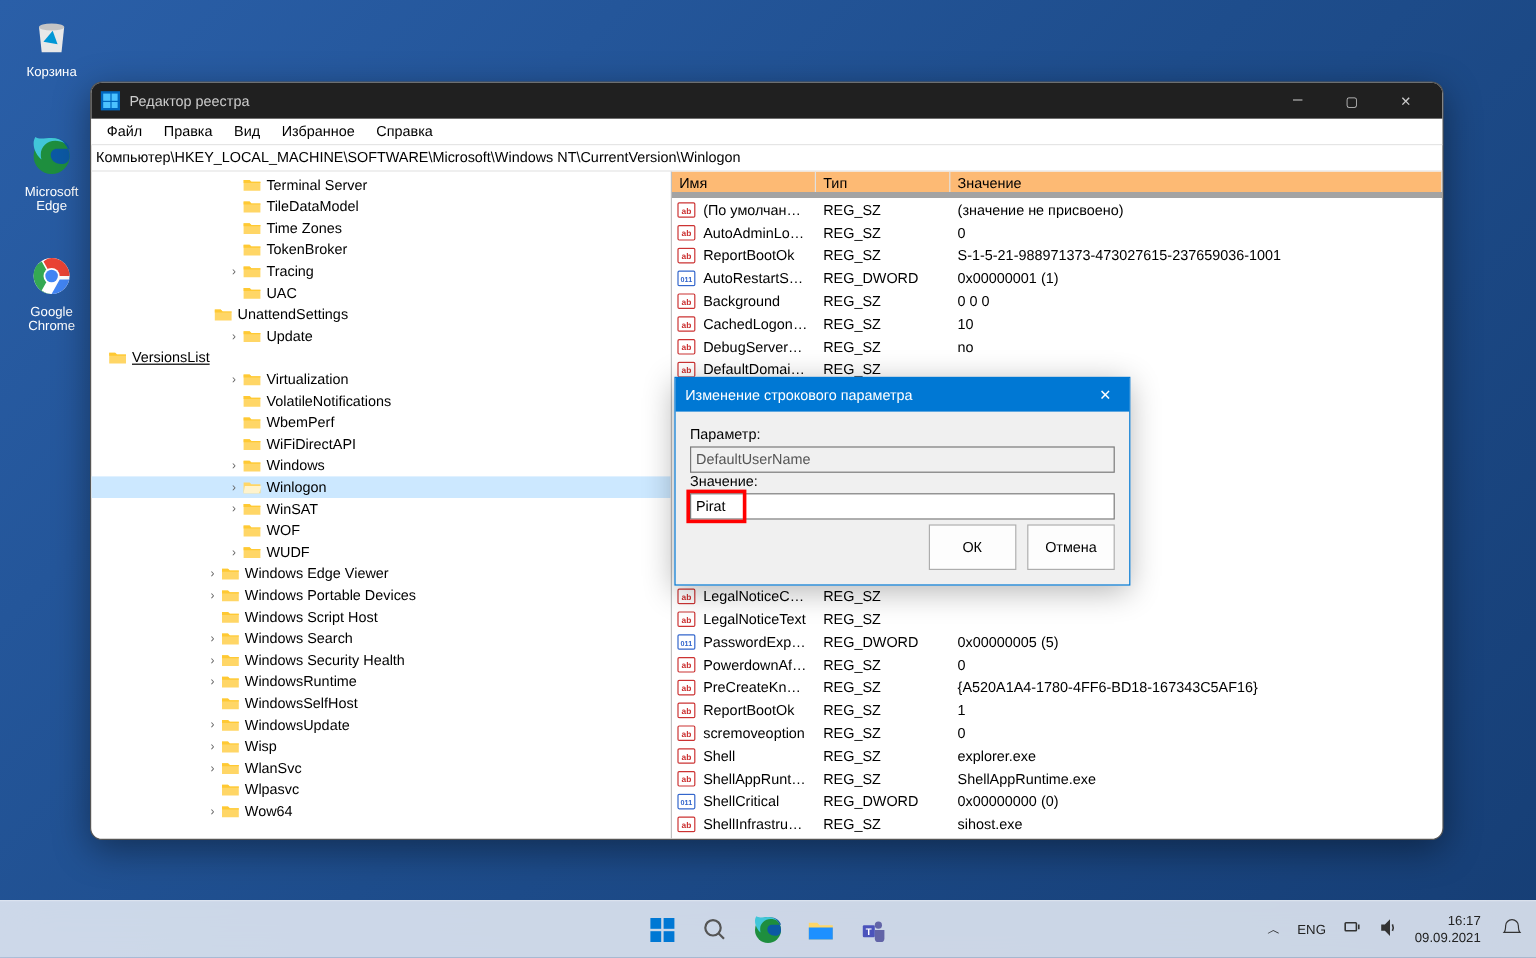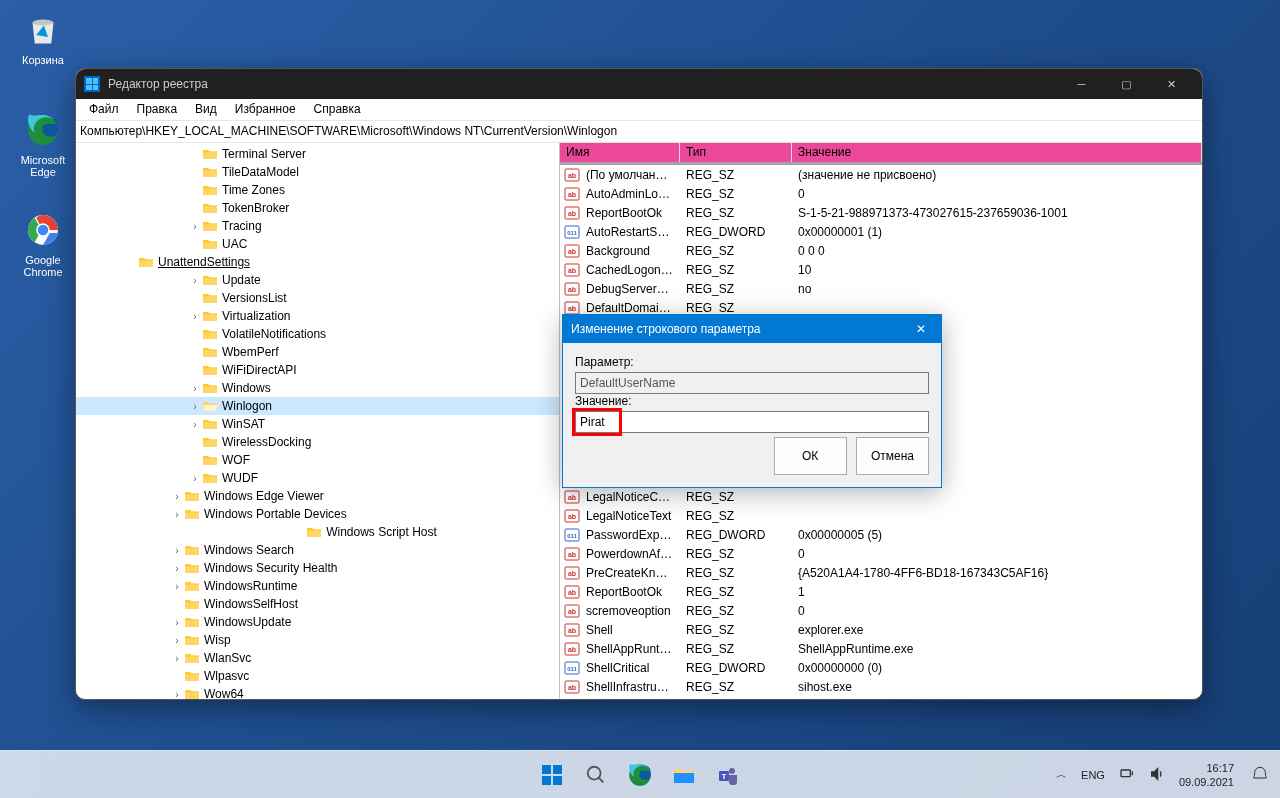--- a/index.html
+++ b/index.html
@@ -86,21 +86,21 @@
   font-size: 12px;
   padding-top: 2px;
 }
 .tree-node { display: flex; align-items: center; height: 18px; white-space: nowrap; cursor: pointer; }
 .tree-node .chev { width: 14px; text-align: center; color: #666; font-size: 10px; }
 .tree-node .fld { width: 16px; height: 14px; margin-right: 4px; }
 .tree-node.selected { background: #cce8ff; }
 
 
 .list-pane { flex: 1; overflow: auto; font-size: 12px; }
-.list-header { display: flex; height: 22px; border-bottom: 3px solid #a3a3a3; position: sticky; top: 0; background: #ec4899; align-items: flex-end; }
+.list-header { display: flex; height: 22px; border-bottom: 5px solid #a3a3a3; position: sticky; top: 0; background: #fdba74; }
 .list-header .col { padding: 3px 6px; border-right: 1px solid #e0e0e0; }
 .col-name { width: 120px; }
 .col-type { width: 112px; }
 .col-val { flex: 1; }
 .list-row { display: flex; height: 19px; align-items: center; cursor: pointer; }
 .list-row .cell { padding: 0 6px; white-space: nowrap; overflow: hidden; text-overflow: ellipsis; }
 .list-row .ico { width: 16px; height: 14px; margin-left: 4px; flex-shrink: 0; }
 .c-name { width: 100px; }
 
 
@@ -258,37 +258,37 @@
           <span>Tracing</span>
         </div>
         <div class="tree-node" style="padding-left: 112px;">
           <span class="chev"></span>
           <span class="fld"><svg viewBox="0 0 16 14">
               <path fill="#ffd666" d="M1 3h5l1.5 1.5H15V12H1z"></path>
               <path fill="#ffc933" d="M1 3h5l1.5 1.5H15v1H1z"></path>
             </svg></span>
           <span>UAC</span>
         </div>
-        <div class="tree-node" style="padding-left: 48px; text-decoration: underline;">
+        <div class="tree-node" style="padding-left: 88px;">
           <span class="chev"></span>
           <span class="fld"><svg viewBox="0 0 16 14">
               <path fill="#ffd666" d="M1 3h5l1.5 1.5H15V12H1z"></path>
               <path fill="#ffc933" d="M1 3h5l1.5 1.5H15v1H1z"></path>
             </svg></span>
           <span>UnattendSettings</span>
         </div>
         <div class="tree-node" style="padding-left: 112px;">
           <span class="chev">›</span>
           <span class="fld"><svg viewBox="0 0 16 14">
               <path fill="#ffd666" d="M1 3h5l1.5 1.5H15V12H1z"></path>
               <path fill="#ffc933" d="M1 3h5l1.5 1.5H15v1H1z"></path>
             </svg></span>
           <span>Update</span>
         </div>
-        <div class="tree-node" style="padding-left: 112px;">
+        <div class="tree-node" style=" text-decoration: underline;">
           <span class="chev"></span>
           <span class="fld"><svg viewBox="0 0 16 14">
               <path fill="#ffd666" d="M1 3h5l1.5 1.5H15V12H1z"></path>
               <path fill="#ffc933" d="M1 3h5l1.5 1.5H15v1H1z"></path>
             </svg></span>
           <span>VersionsList</span>
         </div>
         <div class="tree-node" style="padding-left: 112px;">
           <span class="chev">›</span>
           <span class="fld"><svg viewBox="0 0 16 14">
@@ -344,28 +344,20 @@
               <path fill="#ffc933" d="M1 3h5l1.5 1.5H15v1H1z"></path>
             </svg></span>
           <span>WinSAT</span>
         </div>
         <div class="tree-node" style="padding-left: 112px;">
           <span class="chev"></span>
           <span class="fld"><svg viewBox="0 0 16 14">
               <path fill="#ffd666" d="M1 3h5l1.5 1.5H15V12H1z"></path>
               <path fill="#ffc933" d="M1 3h5l1.5 1.5H15v1H1z"></path>
             </svg></span>
-          <span>WirelessDocking</span>
-        </div>
-        <div class="tree-node" style="padding-left: 112px;">
-          <span class="chev"></span>
-          <span class="fld"><svg viewBox="0 0 16 14">
-              <path fill="#ffd666" d="M1 3h5l1.5 1.5H15V12H1z"></path>
-              <path fill="#ffc933" d="M1 3h5l1.5 1.5H15v1H1z"></path>
-            </svg></span>
           <span>WOF</span>
         </div>
         <div class="tree-node" style="padding-left: 112px;">
           <span class="chev">›</span>
           <span class="fld"><svg viewBox="0 0 16 14">
               <path fill="#ffd666" d="M1 3h5l1.5 1.5H15V12H1z"></path>
               <path fill="#ffc933" d="M1 3h5l1.5 1.5H15v1H1z"></path>
             </svg></span>
           <span>WUDF</span>
         </div>
@@ -378,21 +370,21 @@
           <span>Windows Edge Viewer</span>
         </div>
         <div class="tree-node" style="padding-left: 94px;">
           <span class="chev">›</span>
           <span class="fld"><svg viewBox="0 0 16 14">
               <path fill="#ffd666" d="M1 3h5l1.5 1.5H15V12H1z"></path>
               <path fill="#ffc933" d="M1 3h5l1.5 1.5H15v1H1z"></path>
             </svg></span>
           <span>Windows Portable Devices</span>
         </div>
-        <div class="tree-node" style="padding-left: 94px; justify-content: center;">
+        <div class="tree-node" style="padding-left: 94px;">
           <span class="chev"></span>
           <span class="fld"><svg viewBox="0 0 16 14">
               <path fill="#ffd666" d="M1 3h5l1.5 1.5H15V12H1z"></path>
               <path fill="#ffc933" d="M1 3h5l1.5 1.5H15v1H1z"></path>
             </svg></span>
           <span>Windows Script Host</span>
         </div>
         <div class="tree-node" style="padding-left: 94px;">
           <span class="chev">›</span>
           <span class="fld"><svg viewBox="0 0 16 14">

